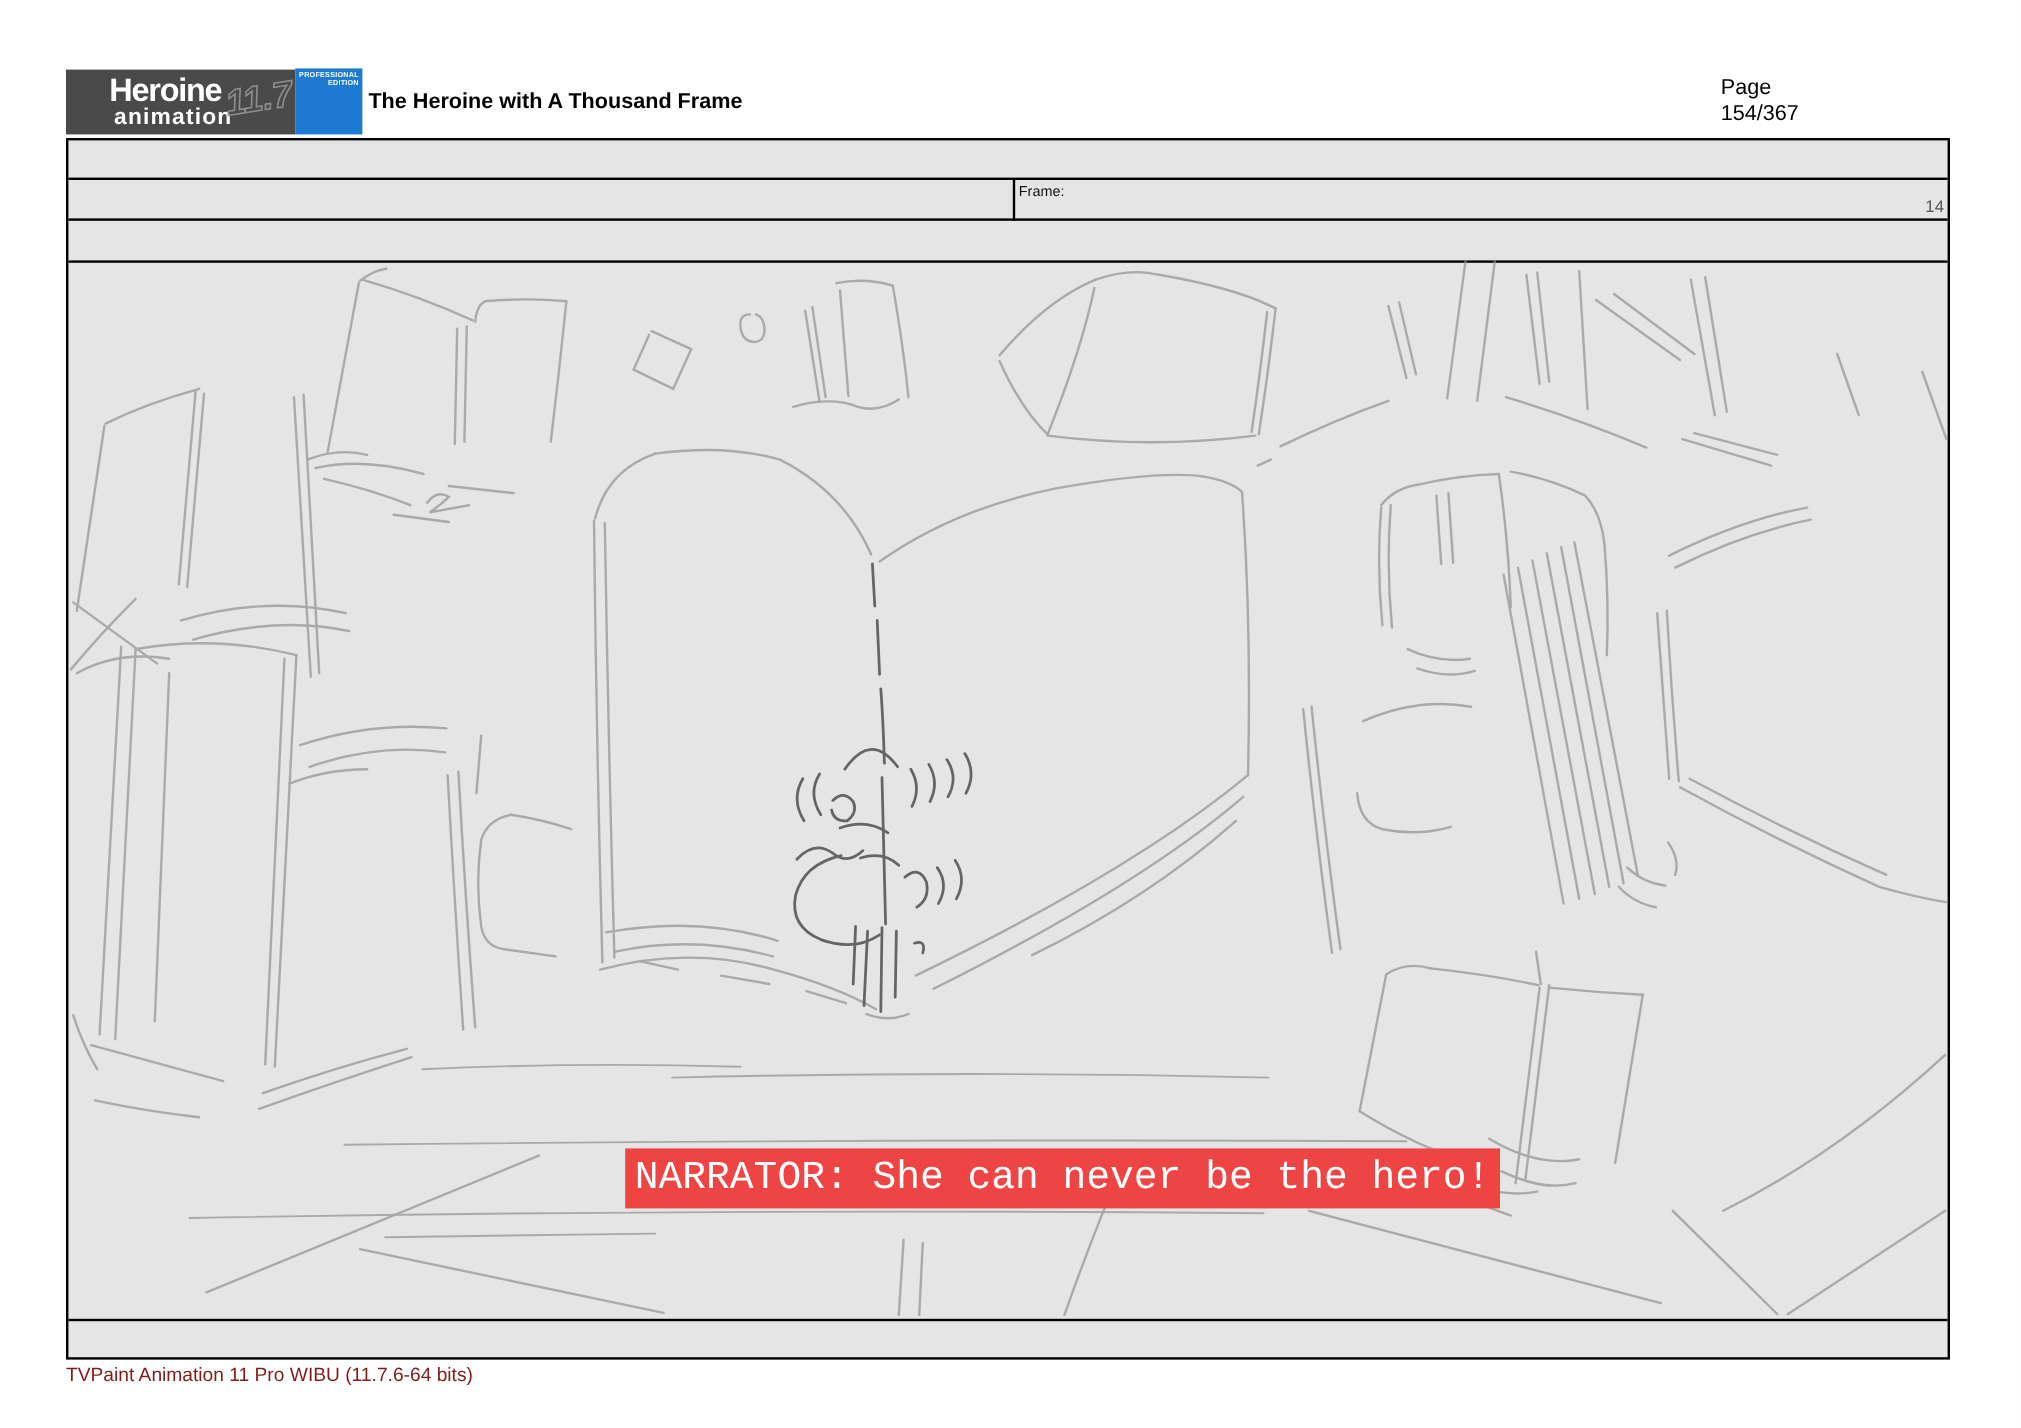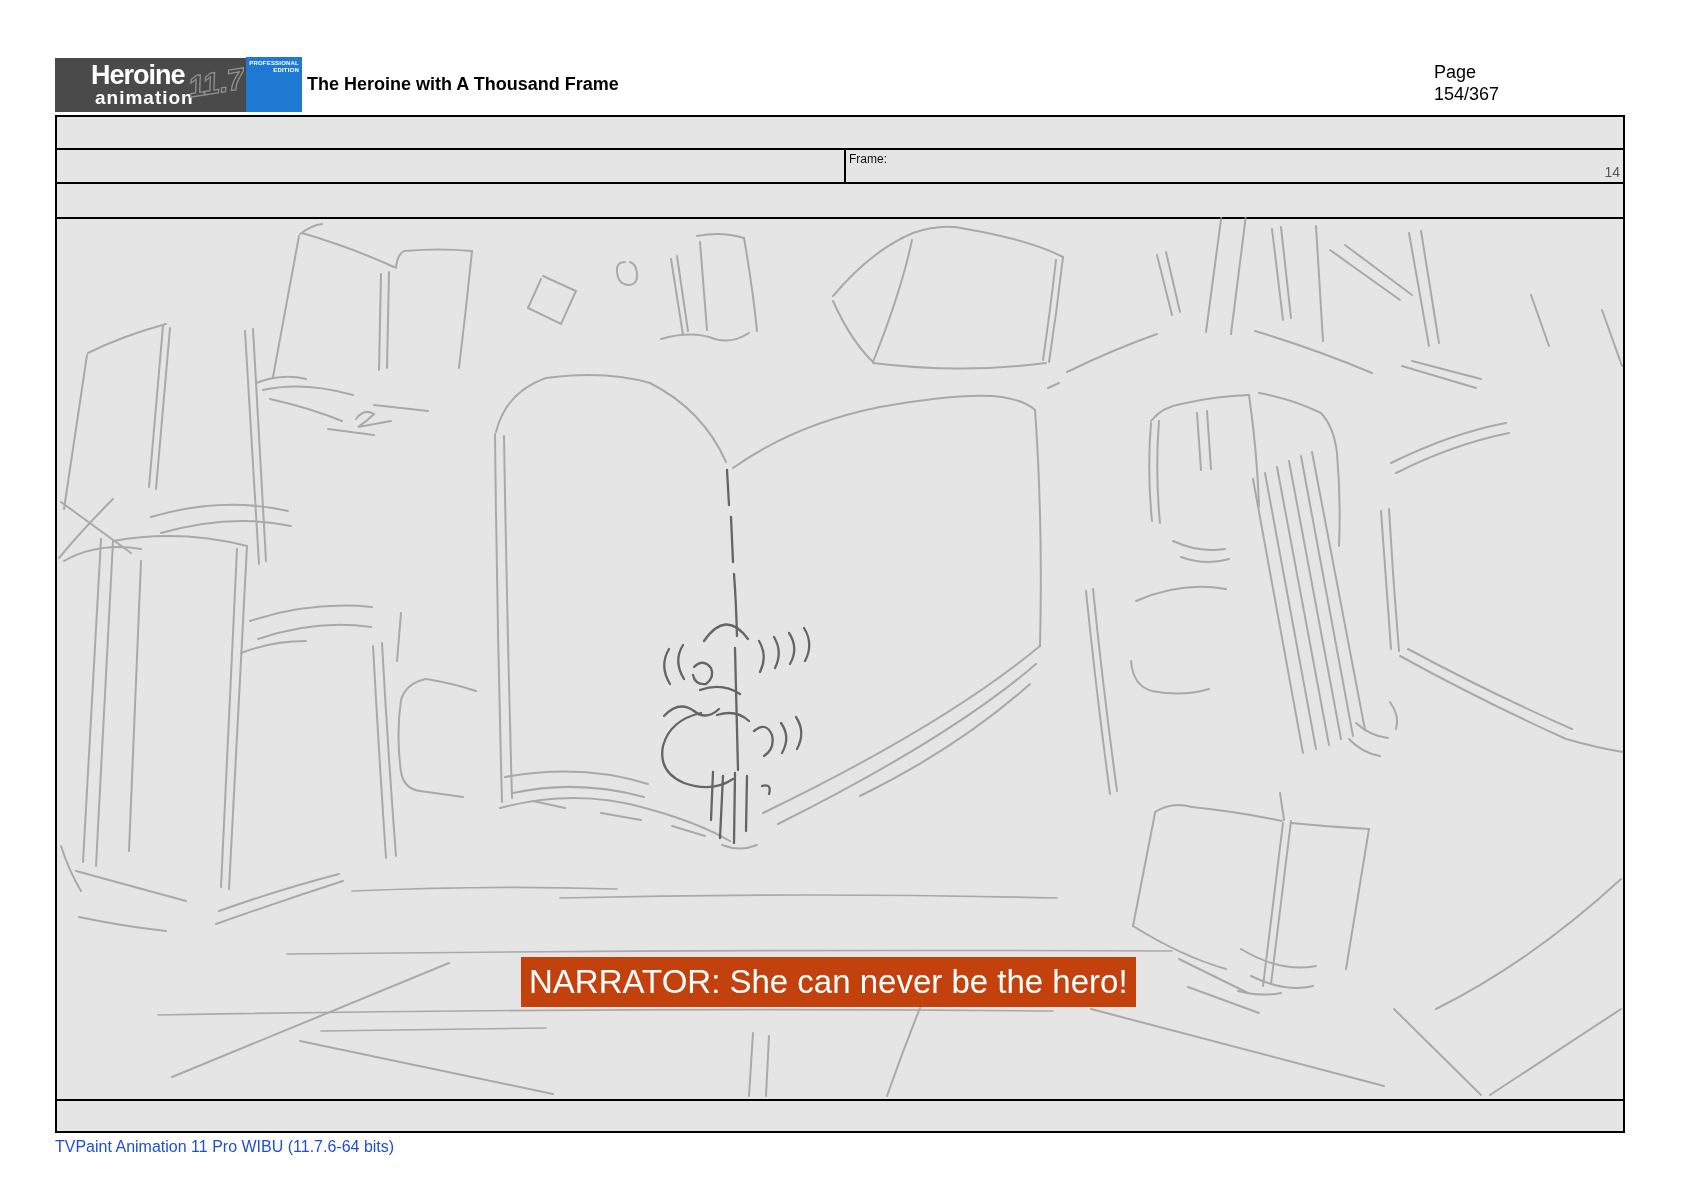--- a/index.html
+++ b/index.html
@@ -51,21 +51,21 @@
     position:absolute;left:57px;top:217px;width:1566px;height:880px;overflow:hidden;
   }
   .sketch-wrap svg{display:block;}
   .caption{
     position:absolute;left:521px;top:957px;height:50px;line-height:49px;
     padding:0 8px;font-size:33px;white-space:nowrap;
     font-family:"Liberation Sans", sans-serif;
   }
   
   .footer-text{
-    position:absolute;left:55px;top:1138px;font-size:16px;color:#1d4ed8;
+    position:absolute;left:55px;top:1138px;font-size:16px;color:#7f1d1d;
   }
 </style>
 </head>
 <body>
 
 <div class="logo-dark" style="background: rgb(74, 74, 74);">
   <span class="logo-brand">Heroine</span>
   <span class="logo-sub">animation</span>
   <span class="logo-version">11.7</span>
 </div>
@@ -285,15 +285,15 @@
       <path d="M 796,717 Q 806,732 797,749"></path>
       <path d="M 713,772 L 711,820"></path>
       <path d="M 723,776 L 720,838"></path>
       <path d="M 735,773 L 734,843"></path>
       <path d="M 747,776 L 746,831"></path>
       <path d="M 762,786 Q 772,783 769,794"></path>
     </g>
   </svg>
 </div>
 
-<div class="caption" style="background: #c2410c; color: rgb(255, 255, 255);">NARRATOR: She can never be the hero!</div>
+<div class="caption" style="background: #ef4444; color: rgb(255, 255, 255); font-family: Liberation Mono, monospace;">NARRATOR: She can never be the hero!</div>
 
 <div class="footer-text">TVPaint Animation 11 Pro WIBU (11.7.6-64 bits)</div>
 
 </body></html>

